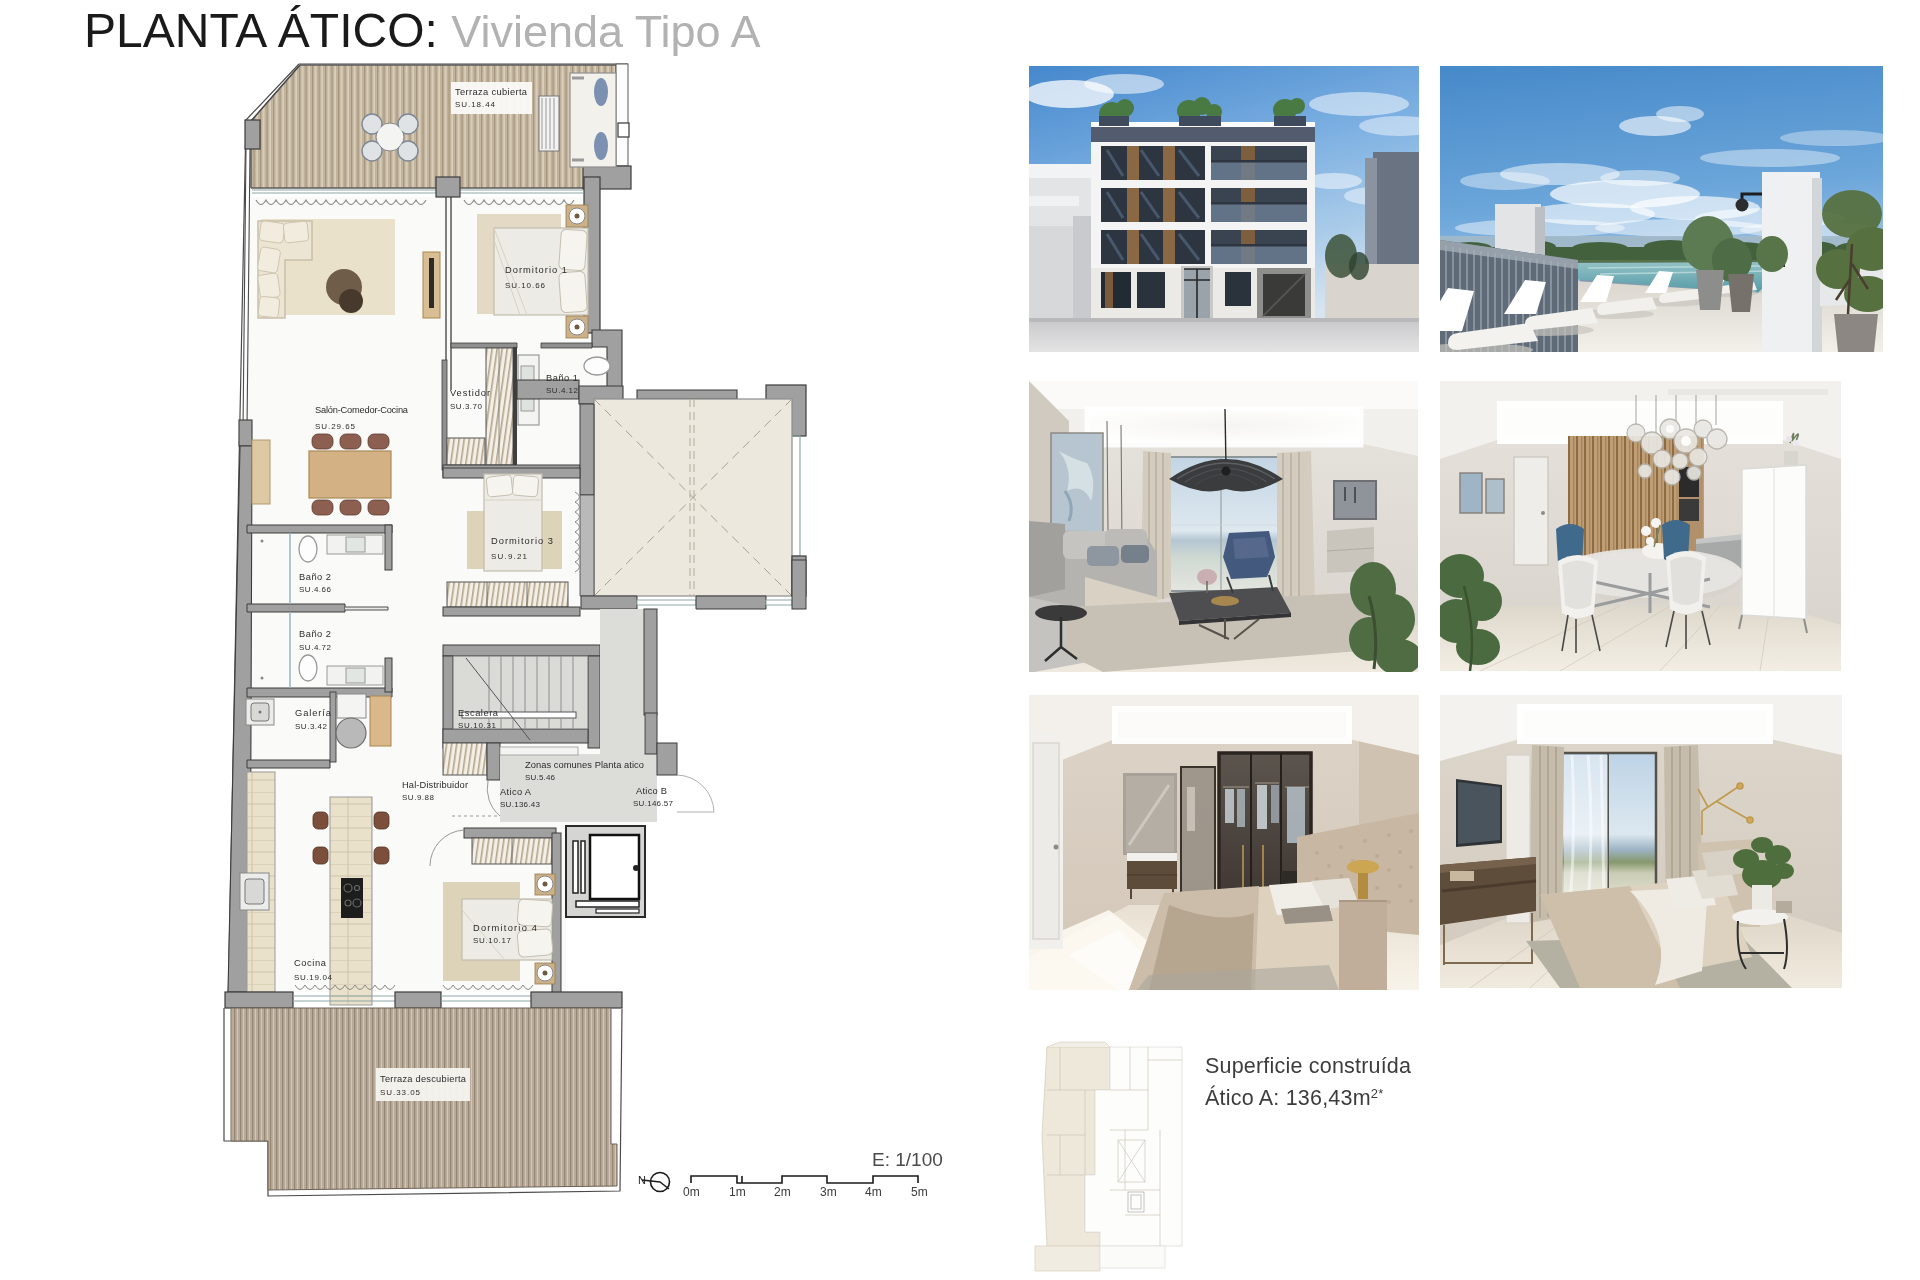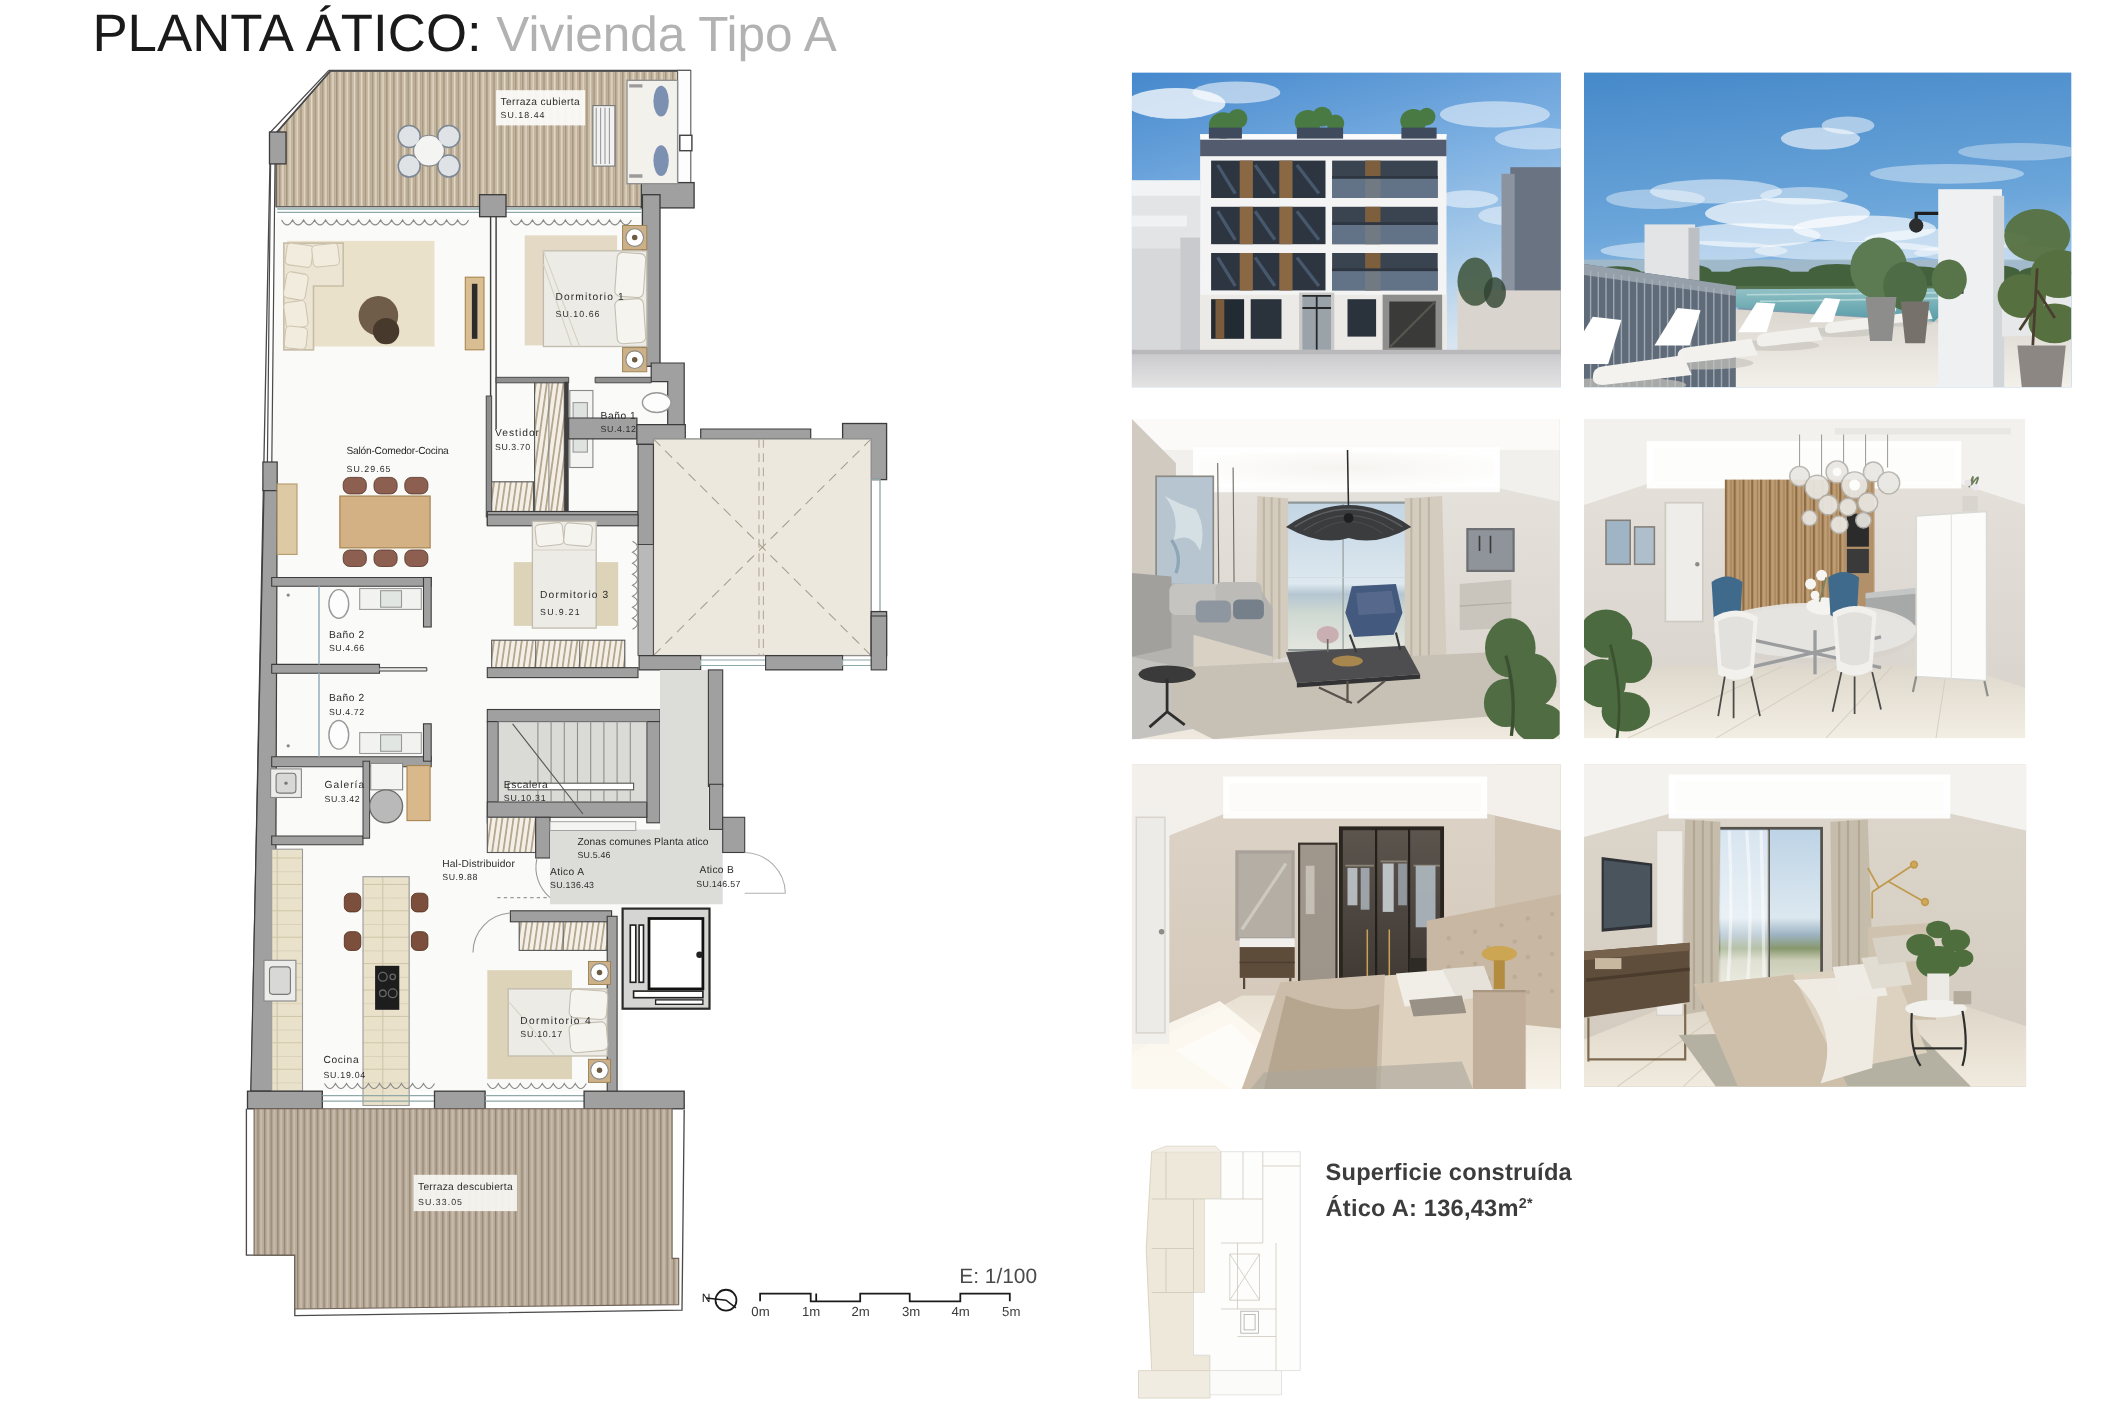--- a/index.html
+++ b/index.html
@@ -1147,14 +1147,14 @@
         <ellipse cx="344" cy="176" rx="10" ry="8"></ellipse>
       </g>
       <rect x="312" y="190" width="20" height="26" fill="#eceae5"></rect>
       <ellipse cx="320" cy="222" rx="28" ry="8" fill="#f2f1ee"></ellipse>
       <path d="M298 226 q-2 34 8 48 M344 224 q6 32 0 50 M300 258 h44" stroke="#2e2e2c" stroke-width="2" fill="none"></path>
       <rect x="336" y="206" width="16" height="12" fill="#b5ab9c"></rect>
     </g>
    </svg>
   </div>
 
-  <div class="abs" style="left:1205px;top:1053px;font-size:21.5px;line-height:27px;font-weight:bold;color:#3c3c3c;letter-spacing:0.2px;">Superficie construída<br>Ático A: 136,43m<span style="font-size:13px;vertical-align:7px;">2*</span></div>
+  <div class="abs" style="left:1205px;top:1053px;font-size:21.5px;line-height:27px;font-weight:normal;color:#3c3c3c;letter-spacing:0.2px;">Superficie construída<br>Ático A: 136,43m<span style="font-size:13px;vertical-align:7px;">2*</span></div>
 </div>
 
 </body></html>

